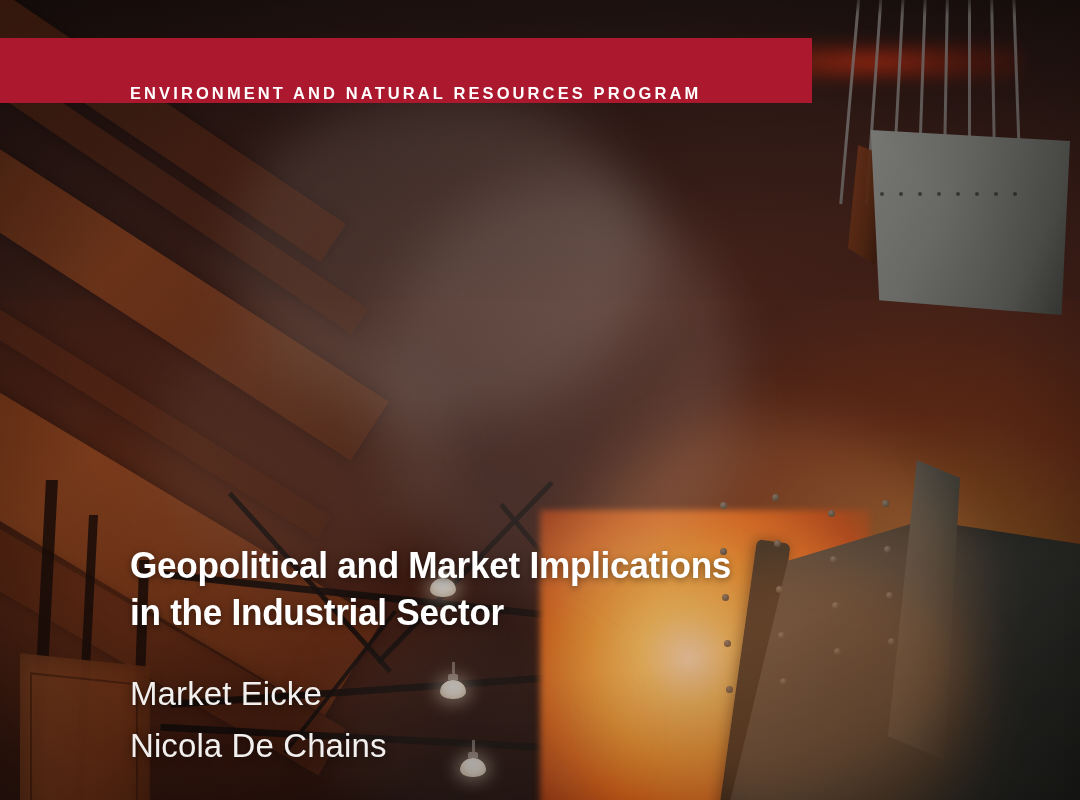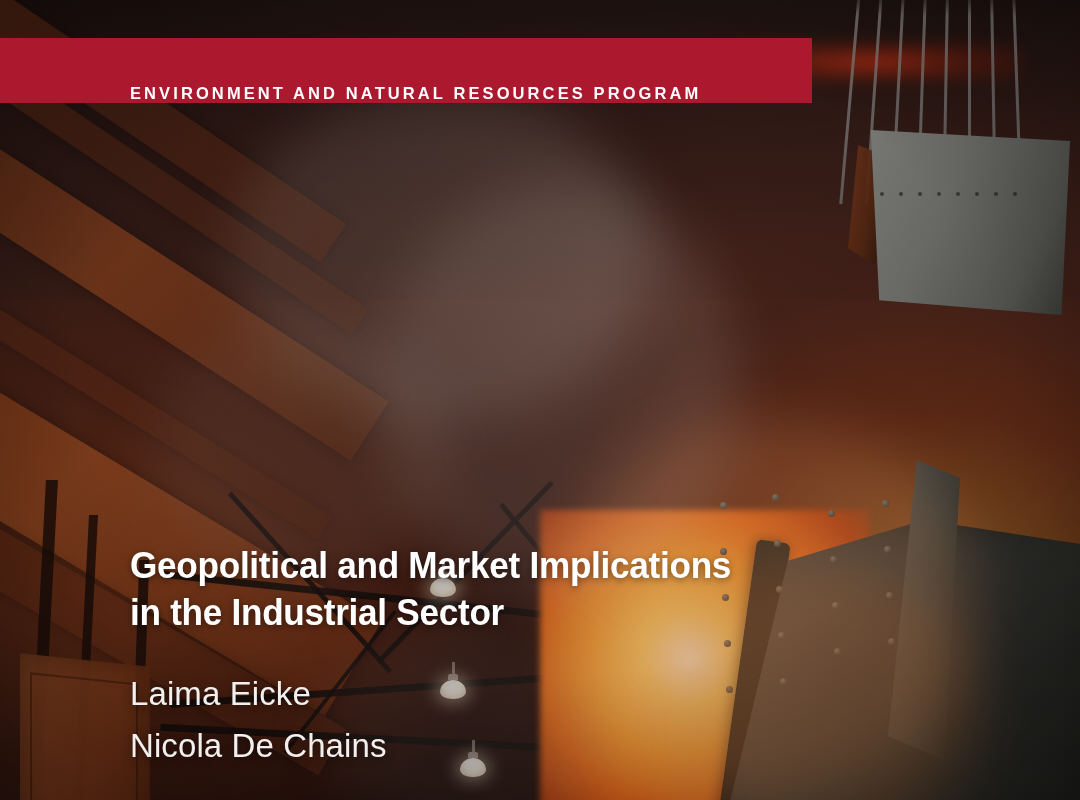--- a/index.html
+++ b/index.html
@@ -434,18 +434,18 @@
       <div class="label">ENVIRONMENT AND NATURAL RESOURCES PROGRAM</div>
     </div>
 
 
     <div class="subtitle-block">
       <div class="subtitle-line">Geopolitical and Market Implications</div>
       <div class="subtitle-line">in the Industrial Sector</div>
     </div>
 
     <div class="authors-block">
-      <div class="author-line">Laima Eicke</div>
+      <div class="author-line">Market Eicke</div>
       <div class="author-line">Nicola De Chains</div>
     </div>
 
   </div>
 </div>
 
 </body></html>

